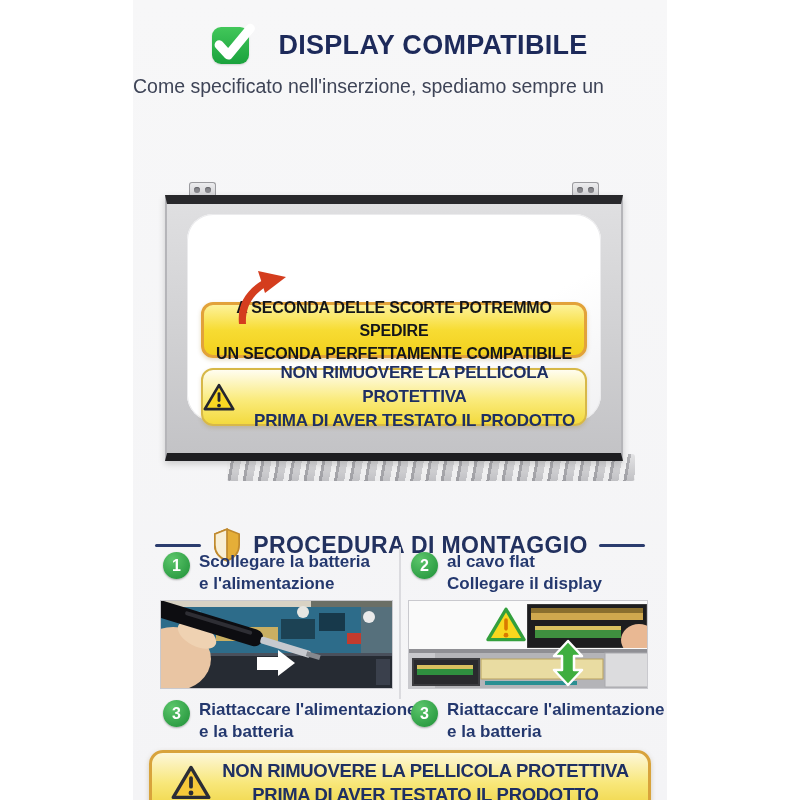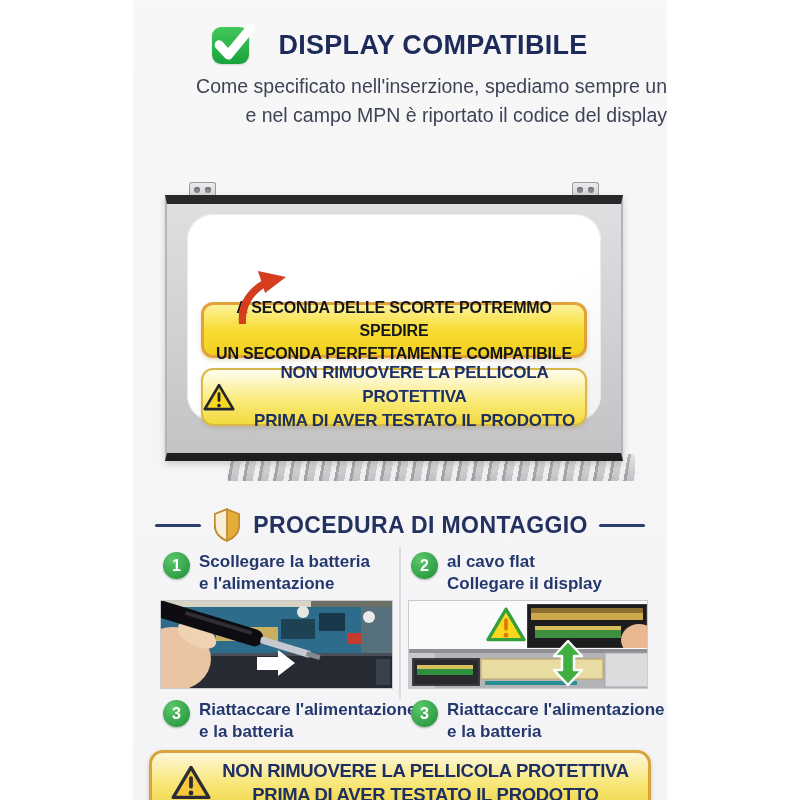--- a/index.html
+++ b/index.html
@@ -10,21 +10,21 @@
   }
   .content-col{position:absolute;left:133px;top:0;width:534px;height:800px;
     background:linear-gradient(180deg,#f7f7f8 0%,#f4f4f6 100%);}
   
   .header{position:absolute;left:133px;top:27px;width:534px;display:flex;align-items:center;justify-content:center;gap:29px;}
   .check-icon{width:37px;height:37px;border-radius:9px;position:relative;flex:none;
     background:linear-gradient(180deg,#42c75a 0%,#1aa23d 100%);box-shadow:0 1px 2px rgba(0,0,0,.15);}
   .check-icon svg{position:absolute;left:-2px;top:-5px;width:44px;height:44px;overflow:visible;}
   .page-title{font-size:27px;font-weight:bold;color:#1d2a5a;letter-spacing:.3px;}
   
-  .intro{position:absolute;left:133px;top:72px;width:534px;text-align:right;
+  .intro{position:absolute;left:133px;top:72px;width:534px;text-align:left;
     font-size:19.5px;line-height:29px;color:#3e4457;}
   .intro div{white-space:nowrap;}
   
   .panel{position:absolute;left:165px;top:182px;width:458px;height:302px;}
   .bracket{position:absolute;top:0;width:27px;height:20px;z-index:1;border:1px solid #9b9b9f;border-bottom:none;
     background:linear-gradient(180deg,#ececee,#c7c7ca);border-radius:3px 3px 0 0;
     display:flex;justify-content:center;gap:5px;padding-top:4px;box-sizing:border-box;}
   .bracket .hole{width:6px;height:6px;background:#87878c;border-radius:50%;box-shadow:inset 0 1px 1px #5f5f64;}
   .bracket.left{left:24px;}  .bracket.right{right:24px;}
   .panel-body{position:absolute;left:0;top:13px;width:100%;height:266px;box-sizing:border-box;z-index:2;
@@ -46,21 +46,21 @@
     color:#14161a;font-weight:bold;font-size:16px;line-height:23px;letter-spacing:-.2px;
     display:flex;flex-direction:column;justify-content:center;
     box-shadow:0 2px 4px rgba(150,110,0,.25);}
   .film-note{top:186px;height:58px;border:2px solid #d7b848;border-radius:12px;
     background:linear-gradient(180deg,#fffdf0 0%,#faeb7c 55%,#f3da3e 100%);
     color:#1e2f63;font-weight:bold;font-size:17px;line-height:24px;letter-spacing:-.2px;
     display:flex;align-items:center;justify-content:center;gap:9px;
     box-shadow:0 2px 4px rgba(150,110,0,.2);}
   .warn-tri{flex:none;}
   
-  .proc-header{position:absolute;left:133px;top:508px;width:534px;display:flex;align-items:center;justify-content:center;gap:11px;}
+  .proc-header{position:absolute;left:133px;top:528px;width:534px;display:flex;align-items:center;justify-content:center;gap:11px;}
   .h-line{width:46px;height:3px;background:#2b3c6e;border-radius:2px;flex:none;}
   .proc-title{font-size:23px;font-weight:bold;color:#22315f;letter-spacing:.4px;white-space:nowrap;}
   
   .step{position:absolute;display:flex;gap:9px;align-items:flex-start;}
   .step-num{width:27px;height:27px;border-radius:50%;flex:none;margin-top:1px;
     background:radial-gradient(circle at 35% 28%,#5cc66b,#1d8f36);
     color:#fff;font-weight:bold;font-size:16px;display:flex;align-items:center;justify-content:center;
     box-shadow:0 1px 2px rgba(0,0,0,.3);}
   .step-text{font-size:17px;font-weight:bold;color:#24386e;line-height:22px;white-space:nowrap;}
   .step-1{left:163px;top:551px;} .step-2{left:411px;top:551px;}
@@ -92,21 +92,20 @@
   <span class="check-icon">
     <svg viewBox="0 0 24 24">
         <path d="M5 12.5 L10 18 L22 3.5" stroke="#fff" stroke-width="5" fill="none" stroke-linecap="round" stroke-linejoin="round"></path>
       </svg>
   </span>
   <span class="page-title">DISPLAY COMPATIBILE</span>
 </div>
 
 <div class="intro">
   <div>Come specificato nell'inserzione, spediamo sempre un</div>
-  <div>e nel campo MPN è riportato il codice del display</div>
 </div>
 
 <div class="panel">
   <div class="bracket left">
       <span class="hole"></span>
       <span class="hole"></span>
     </div>
   <div class="bracket right">
       <span class="hole"></span>
       <span class="hole"></span>

